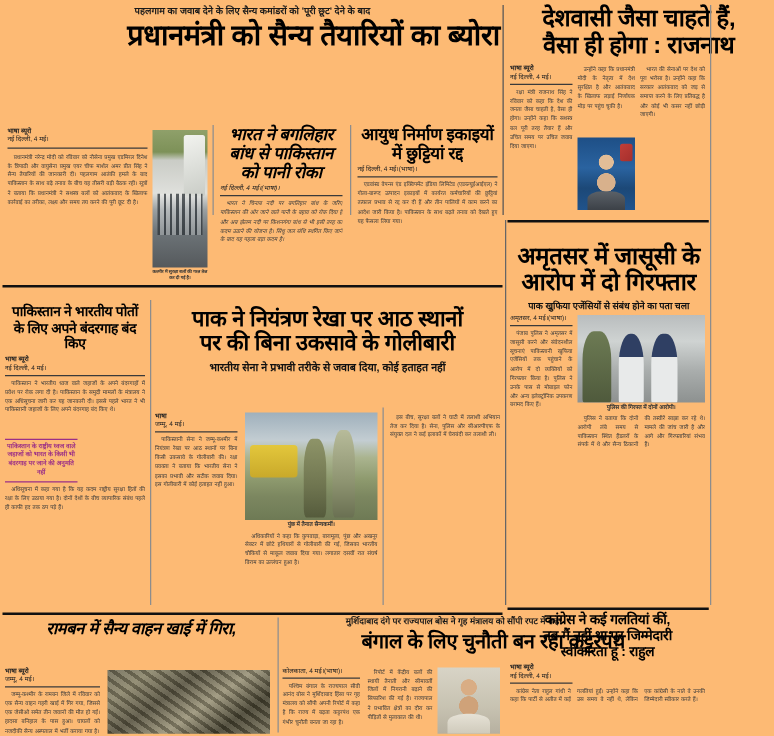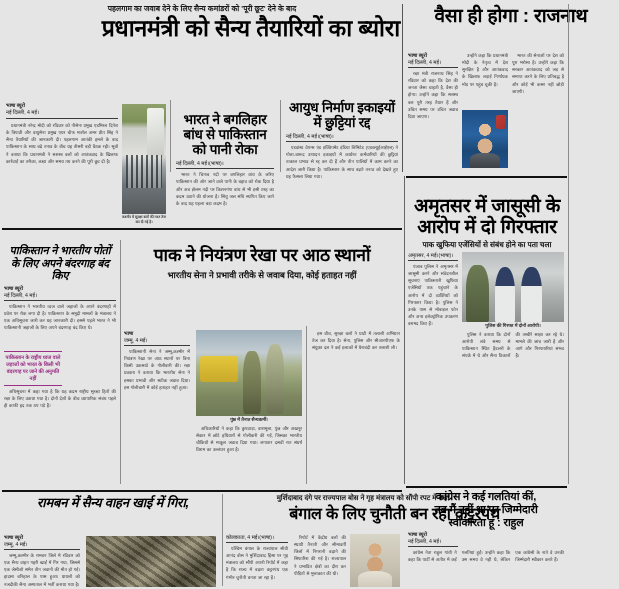--- a/index.html
+++ b/index.html
@@ -1,29 +1,29 @@
 <!DOCTYPE html>
 <html><head>
 <meta charset="utf-8">
 <style>
   html,body{margin:0;padding:0;background:#ffffff;}
   body{
     width:619px;height:589px;overflow:hidden;
     font-family:"Liberation Sans","DejaVu Sans",sans-serif;
     color:#111;
   }
-  .page{position:relative;width:619px;height:589px;background:#e5e5e5;}
+  .page{position:relative;width:619px;height:589px;background:#fdba74;}
 
   
   .kicker{font-size:7.6px;line-height:1.25;text-align:center;font-weight:600;color:#1a1a1a;}
   .hl{font-weight:700;color:#000;letter-spacing:-0.2px;}
   .hl-xl{font-size:23px;line-height:1.06;text-align:right;}
   .hl-lg{font-size:19px;line-height:1.08;text-align:center;}
   .hl-md{font-size:13.5px;line-height:1.12;text-align:center;}
-  .hl-sm{font-size:11px;line-height:1.14;text-align:center;font-style:italic;}
+  .hl-sm{font-size:11px;line-height:1.14;text-align:center;}
   .hl-xs{font-size:11px;line-height:1.16;text-align:center;}
   .subhl{font-size:9px;line-height:1.2;text-align:center;font-weight:700;color:#111;}
   .byline{font-size:5.2px;line-height:1.35;font-weight:700;color:#222;}
   .caption{font-size:4.6px;line-height:1.3;text-align:center;color:#333;font-weight:600;}
 
   
   .body-col{overflow:hidden;}
   .bk{
     font-size:4.4px;line-height:1.62;color:#3a3a3a;text-align:justify;
     word-spacing:0.4px;
@@ -122,41 +122,42 @@
 <body>
 
 <div class="page">
 
   <div class="sec" style="left:4px;top:4px;width:396px;">
     <div class="kicker">पहलगाम का जवाब देने के लिए सैन्य कमांडरों को 'पूरी छूट' देने के बाद</div>
     <div class="hl hl-xl" style="margin-top:3px;">प्रधानमंत्री को सैन्य तैयारियों का ब्योरा</div>
   </div>
 
   <div class="sec" style="left:408px;top:6px;width:206px;">
+    <div class="hl hl-lg">देशवासी जैसा चाहते हैं,</div>
     <div class="hl hl-lg">वैसा ही होगा : राजनाथ</div>
   </div>
 
   <div class="vline" style="left:402px;top:4px;height:168px;border-left:1px solid #555;"></div>
 
   <div class="sec" style="left:6px;top:102px;width:112px;">
     <div class="byline">भाषा ब्यूरो</div>
     <div class="byline" style="font-weight:400;">नई दिल्ली, 4 मई।</div>
     <div class="rule-h" style="margin:2px 0 3px 0;"></div>
     <div class="bk body-col" style="height:118px;">
       <p>प्रधानमंत्री नरेन्द्र मोदी को रविवार को नौसेना प्रमुख एडमिरल दिनेश के त्रिपाठी और वायुसेना प्रमुख एयर चीफ मार्शल अमर प्रीत सिंह ने सैन्य तैयारियों की जानकारी दी। पहलगाम आतंकी हमले के बाद पाकिस्तान के साथ बढ़े तनाव के बीच यह तीसरी बड़ी बैठक रही। सूत्रों ने बताया कि प्रधानमंत्री ने सशस्त्र बलों को आतंकवाद के खिलाफ कार्रवाई का तरीका, लक्ष्य और समय तय करने की पूरी छूट दी है।</p>
     </div>
   </div>
 
   <div class="sec" style="left:122px;top:104px;width:44px;">
     <div class="photo ph-convoy" style="height:110px;"></div>
     <div class="caption" style="margin-top:1px;font-size:3.6px;">कश्मीर में सुरक्षा बलों की गश्त तेज कर दी गई है।</div>
   </div>
 
   <div class="vline" style="left:170px;top:100px;height:72px;"></div>
-  <div class="sec" style="left:176px;top:112px;width:98px;">
+  <div class="sec" style="left:176px;top:100px;width:98px;font-style:italic;">
     <div class="hl hl-md">भारत ने बगलिहार बांध से पाकिस्तान को पानी रोका</div>
     <div class="byline" style="margin-top:3px;font-weight:400;">नई दिल्ली, 4 मई।(भाषा)।</div>
     <div class="rule-h" style="margin:1px 0 2px 0;"></div>
     <div class="bk body-col" style="height:62px;">
       <p>भारत ने चिनाब नदी पर बगलिहार बांध के जरिए पाकिस्तान की ओर जाने वाले पानी के बहाव को रोक दिया है और अब झेलम नदी पर किशनगंगा बांध से भी इसी तरह का कदम उठाने की योजना है। सिंधु जल संधि स्थगित किए जाने के बाद यह पहला बड़ा कदम है।</p>
     </div>
   </div>
 
   <div class="vline" style="left:280px;top:100px;height:72px;"></div>
   <div class="sec" style="left:286px;top:100px;width:112px;">
@@ -237,20 +238,21 @@
     </div>
     <div class="bk body-col" style="height:80px;">
       <p>अधिसूचना में कहा गया है कि यह कदम राष्ट्रीय सुरक्षा हितों की रक्षा के लिए उठाया गया है। दोनों देशों के बीच व्यापारिक संबंध पहले ही काफी हद तक ठप पड़े हैं।</p>
     </div>
   </div>
 
   <div class="vline" style="left:120px;top:240px;height:244px;"></div>
 
   <div class="sec" style="left:124px;top:246px;width:276px;">
     <div class="hl hl-lg" style="font-size:17.5px;">पाक ने नियंत्रण रेखा पर आठ स्थानों</div>
+    <div class="hl hl-lg" style="font-size:17.5px;">पर की बिना उकसावे के गोलीबारी</div>
     <div class="subhl" style="margin-top:5px;font-size:8.6px;">भारतीय सेना ने प्रभावी तरीके से जवाब दिया, कोई हताहत नहीं</div>
   </div>
 
   <div class="sec" style="left:124px;top:330px;width:66px;">
     <div class="byline">भाषा</div>
     <div class="byline" style="font-weight:400;">जम्मू, 4 मई।</div>
     <div class="rule-h" style="margin:1px 0 2px 0;"></div>
     <div class="bk body-col" style="height:148px;">
       <p>पाकिस्तानी सेना ने जम्मू-कश्मीर में नियंत्रण रेखा पर आठ स्थानों पर बिना किसी उकसावे के गोलीबारी की। रक्षा प्रवक्ता ने बताया कि भारतीय सेना ने इसका प्रभावी और सटीक जवाब दिया। इस गोलीबारी में कोई हताहत नहीं हुआ।</p>
     </div>

